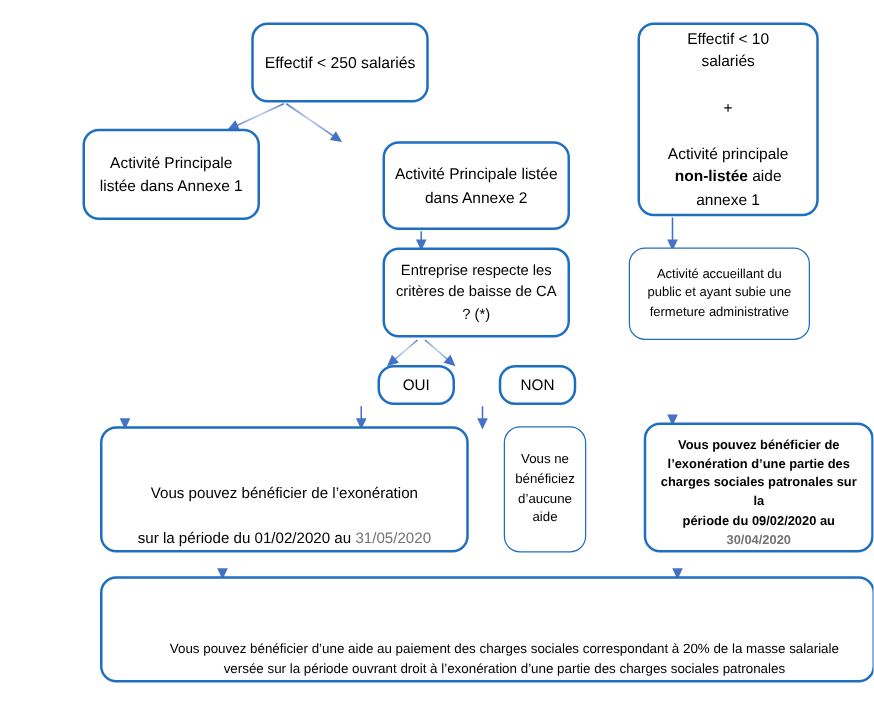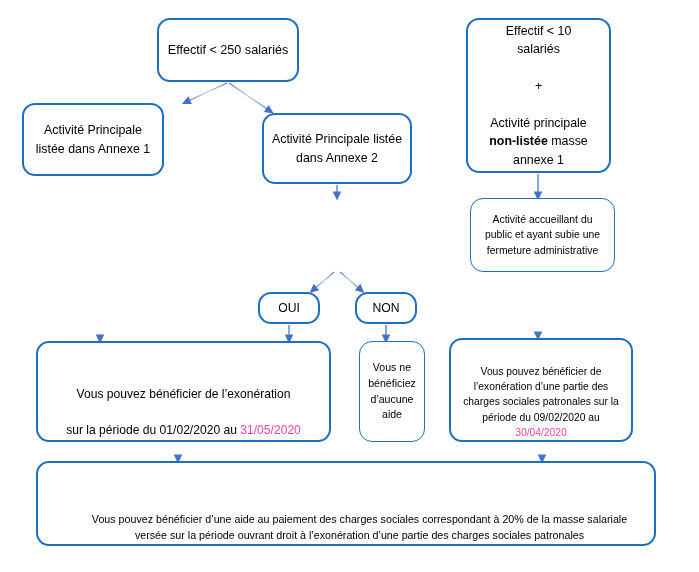--- a/index.html
+++ b/index.html
@@ -27,40 +27,41 @@
     border:2.2px solid #1f6fc0;
     border-radius:13px;
     background:#ffffff;
     display:flex;
     align-items:center;
     justify-content:center;
     text-align:center;
     color:#000000;
     line-height:1.48;
     z-index:2;
+    margin-left:44px;
   }
   .node .txt{display:block;width:100%;padding:0 7px;}
   .node.thin{border-width:1.8px;}
   .node.top-align{align-items:flex-end;}
   .node.top-align .txt{padding-top:13px;}
-  .red{color:#ec4899;}
+  .red{color:#737373;}
   b{font-weight:bold;}
 
   
   #n-effectif250{left:157px; top:18px;  width:142px; height:64px;  font-size:12.6px;}
   #n-annexe1    {left:22px;  top:103px; width:142px; height:73px;  font-size:12.4px;}
   #n-annexe2    {left:262px; top:113px; width:150px; height:71px;  font-size:12.4px;}
   #n-effectif10 {left:466px; top:18px;  width:145px; height:155px; font-size:12.4px;}
   #n-entreprise {left:262px; top:198px; width:150px; height:72px;  font-size:11.8px;}
-  #n-ferme      {left:470px; top:198px; width:145px; height:74px;  font-size:10.4px;}
+  #n-ferme      {left:459px; top:198px; width:145px; height:74px;  font-size:10.4px;}
   #n-oui        {left:258px; top:292px; width:62px;  height:32px;  font-size:12.2px;}
   #n-non        {left:355px; top:292px; width:62px;  height:32px;  font-size:12.2px;}
   #n-benef-left {left:36px;  top:341px; width:295px; height:101px; font-size:12.1px;}
   #n-aucune     {left:359px; top:341px; width:66px;  height:101px; font-size:10.6px;}
-  #n-benef-right{left:449px; top:338px; width:184px; height:104px; font-size:10.3px;}
+  #n-benef-right{left:471px; top:338px; width:184px; height:104px; font-size:10.3px;font-weight:bold;}
   #n-aide       {left:36px;  top:461px; width:620px; height:85px;  font-size:10.7px;padding-left:27px;}
 </style>
 </head>
 <body>
 
 <div id="canvas">
 
   <svg id="wires" viewBox="0 0 699 572" width="699" height="572">
     <defs>
       <marker id="ah" markerWidth="9" markerHeight="9" refX="4.4" refY="4.3" orient="auto" markerUnits="strokeWidth">
@@ -111,25 +112,28 @@
   <div class="node" id="n-annexe2">
     <span class="txt">Activité Principale listée dans Annexe 2</span>
   </div>
 
   <div class="node" id="n-effectif10">
     <span class="txt">
       <span>Effectif &lt; 10</span><br>
       <span>salariés</span><br><br>
       <span>+</span><br><br>
       <span>Activité principale</span><br>
-      <b>non-listée</b><span> masse</span><br>
+      <b>non-listée</b><span> aide</span><br>
       <span>annexe 1</span>
     </span>
   </div>
 
+  <div class="node" id="n-entreprise">
+    <span class="txt">Entreprise respecte les critères de baisse de CA ? (*)</span>
+  </div>
 
   <div class="node thin" id="n-ferme">
     <span class="txt">Activité accueillant du public et ayant subie une fermeture administrative</span>
   </div>
 
   <div class="node" id="n-oui">
     <span class="txt">OUI</span>
   </div>
 
   <div class="node" id="n-non">

